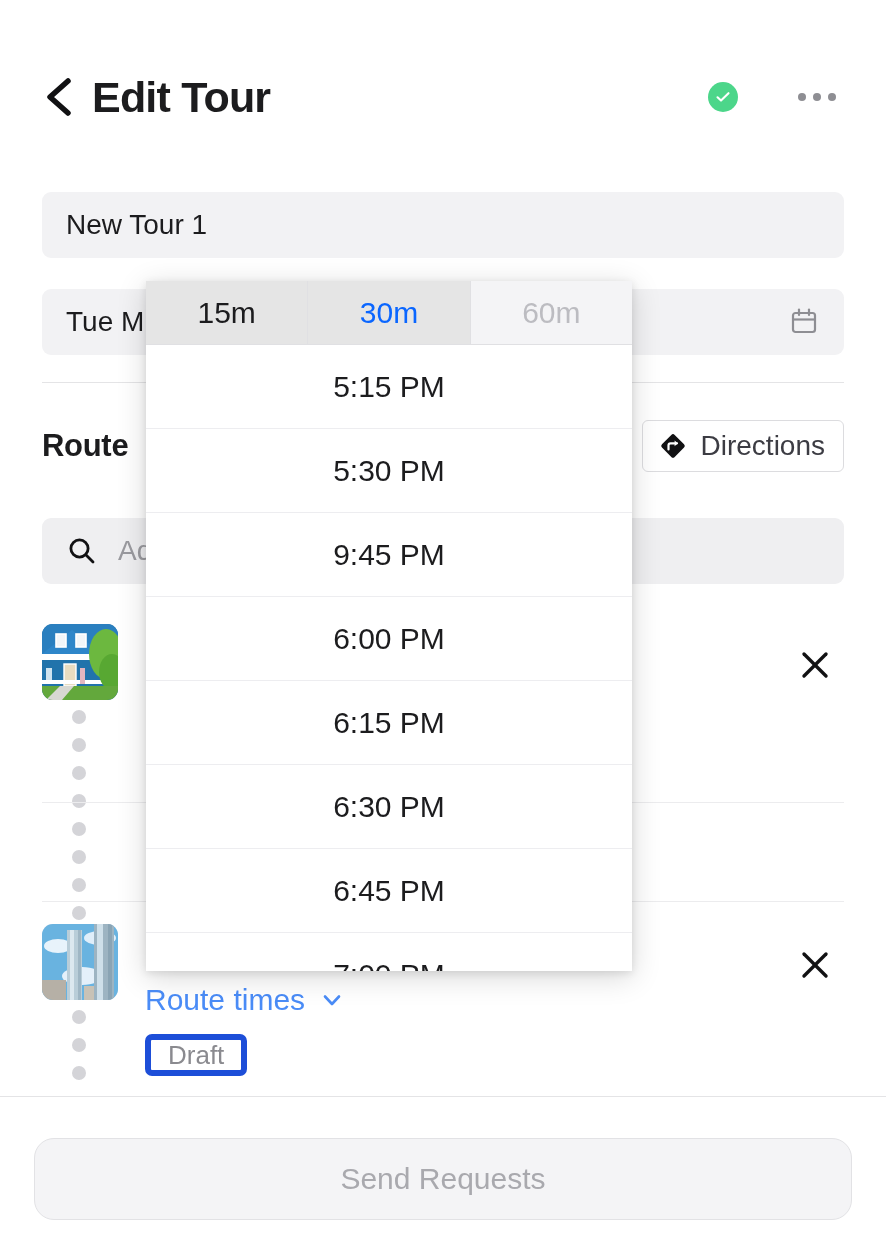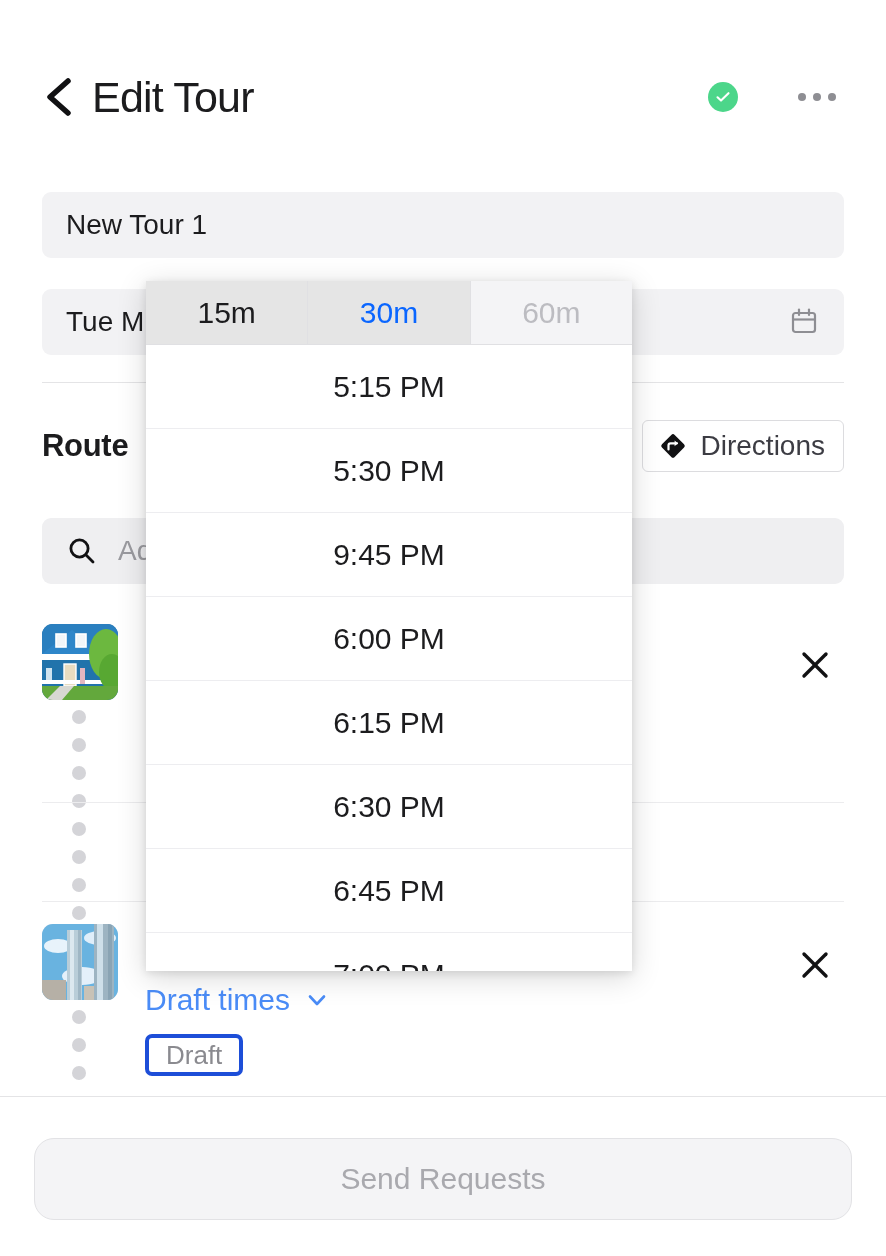--- a/index.html
+++ b/index.html
@@ -25,21 +25,21 @@
   }
   .back-chevron {
     width: 34px; height: 40px;
     display: flex; align-items: center; justify-content: flex-start;
     cursor: pointer;
     flex: none;
   }
   .back-chevron svg { display: block; }
   .page-title {
     font-size: 43px;
-    font-weight: normal;
+    font-weight: bold;
     color: #1c1c1e;
     letter-spacing: -0.8px;
     margin-left: 16px;
     white-space: nowrap;
   }
   .header-spacer { flex: 1; }
   .check-badge {
     width: 30px; height: 30px;
     border-radius: 50%;
     display: flex; align-items: center; justify-content: center;
@@ -225,21 +225,21 @@
     white-space: nowrap;
   }
   .chev-down { width: 26px; height: 26px; flex: none; }
   .chev-down svg { display: block; }
 
   .draft-badge {
     position: absolute;
     top: 1034px;
     left: 145px;
     height: 42px;
-    border: 4px solid #1d4ed8;
+    border: 6px solid #1d4ed8;
     border-radius: 7px;
     background: #ffffff;
     display: flex;
     align-items: center;
     padding: 0 17px;
     cursor: pointer;
   }
   .draft-label {
     font-size: 26px;
     color: #8a8a8f;
@@ -477,21 +477,21 @@
     </div>
   </div>
   <div class="dots">
     <i></i>
       <i></i>
       <i></i>
   </div>
 </div>
 
 <div class="select-times">
-  <span class="select-times-label">Draft times</span>
+  <span class="select-times-label">Route times</span>
   <span class="chev-down">
     <svg width="26" height="26" viewBox="0 0 26 26">
       <path d="M6 9.5 L13 17 L20 9.5" fill="none" stroke="#4a8cf7" stroke-width="2.6" stroke-linecap="round" stroke-linejoin="round"></path>
     </svg>
   </span>
 </div>
 
 <div class="draft-badge">
   <span class="draft-label">Draft</span>
 </div>

